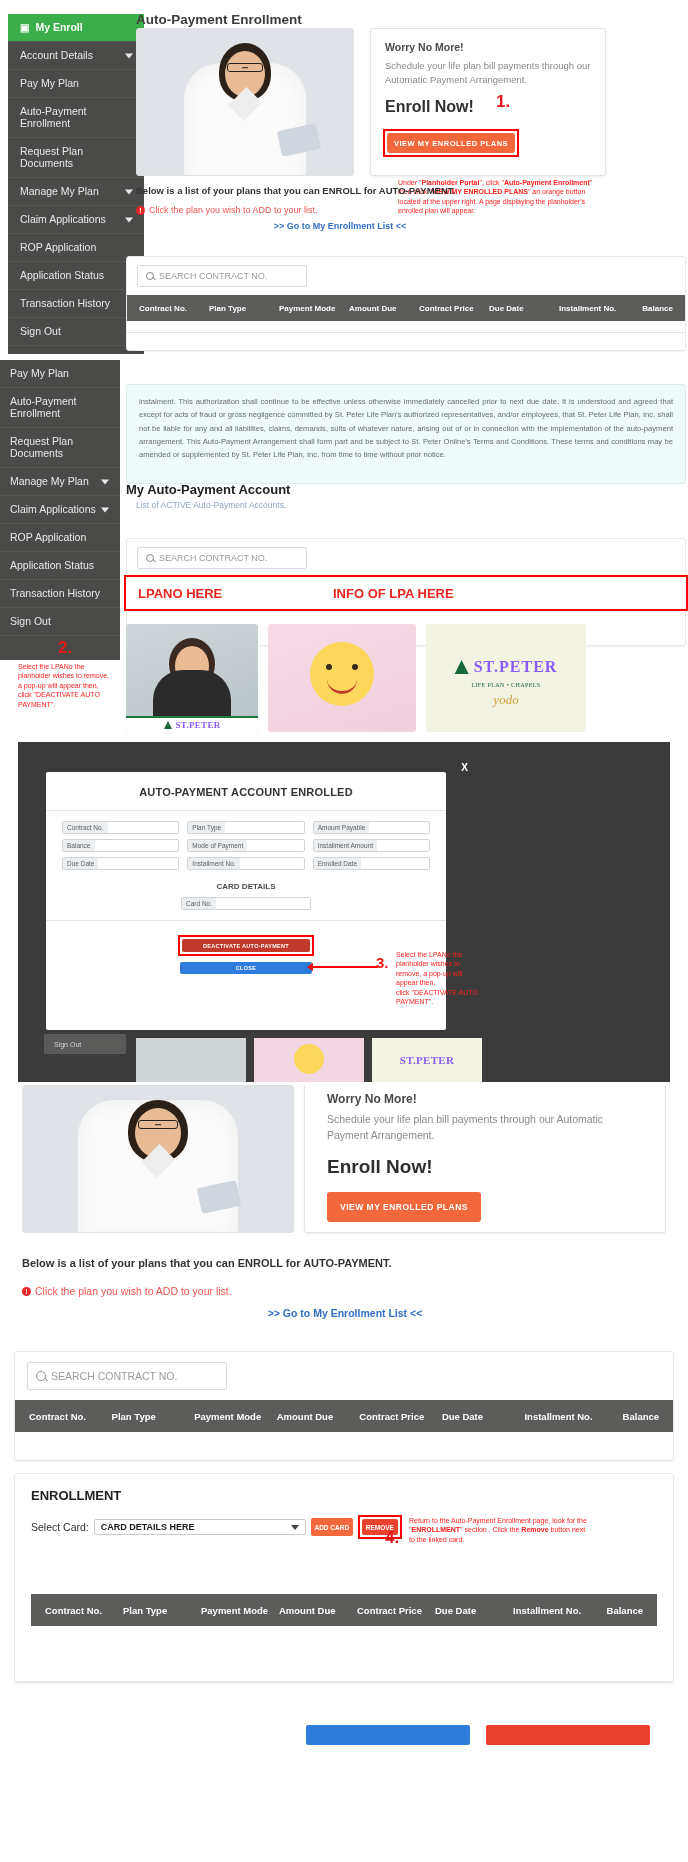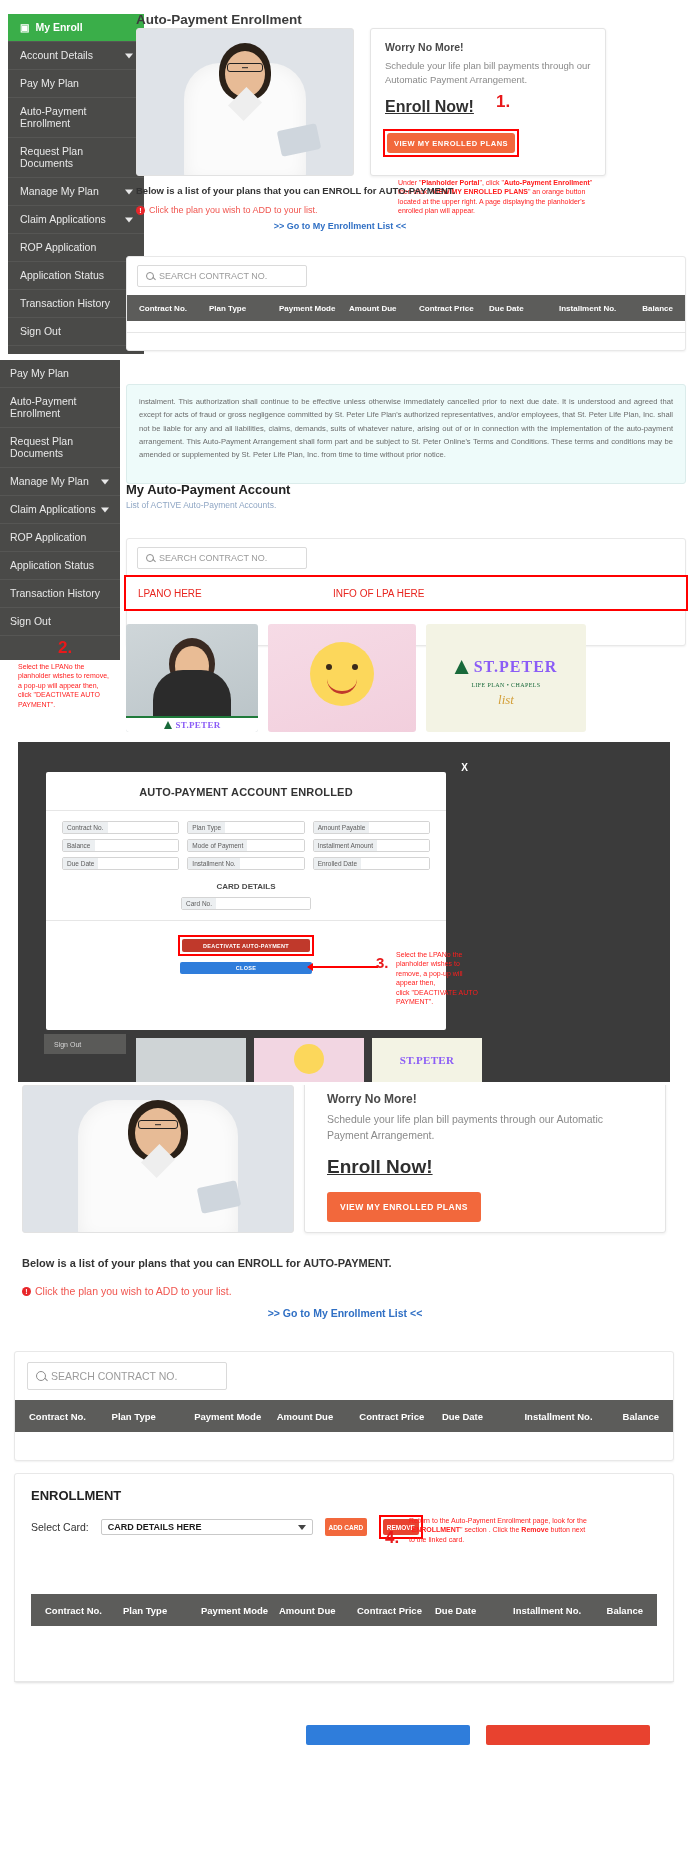--- a/index.html
+++ b/index.html
@@ -37,21 +37,21 @@
      border:1.6px solid #222; border-radius:3px; }
   .hero .glasses:after{content:"";position:absolute;left:50%;top:50%;width:6px;height:1.6px;background:#222;transform:translate(-50%,-50%);}
   .hero .body { position:absolute; width:122px; height:120px; background:#fbfbfb; left:50%; bottom:-8px;
      transform:translateX(-50%); border-radius:36px 36px 10px 10px; box-shadow: inset 0 0 18px rgba(0,0,0,.06); }
   .hero .collar{position:absolute;width:22px;height:26px;background:#eee;left:50%;top:62px;transform:translateX(-50%) rotate(45deg);}
   .hero .tablet{position:absolute;width:40px;height:26px;background:#cfd6dd;border-radius:3px;right:34px;bottom:22px;transform:rotate(-12deg);}
 
   .promo { background:#fff; border:1px solid #e4e4e4; border-radius:3px; box-shadow:0 1px 3px rgba(0,0,0,.07); }
   .promo h4 { font-size: 10.5px; font-weight: 600; color:#4a4a4a; margin-bottom: 6px; }
   .promo p { font-size: 9.5px; color:#8a8a8a; line-height: 1.5; }
-  .promo h2 { font-size: 16px; font-weight: 700; color:#2f2f2f;text-decoration:underline; }
+  .promo h2 { font-size: 16px; font-weight: 700; color:#2f2f2f; }
   .btn-orange {
     background:#f2683c; color:#fff; border:none; border-radius:3px;
     font-size:7.5px; font-weight:700; letter-spacing:.5px; text-align:center;
     display:flex;align-items:center;justify-content:center; cursor:pointer;
   }
   .callout-num { color:#e8191b; font-weight:700; font-family:"Liberation Sans",sans-serif; }
   .callout-txt { color:#ff1d1d; font-size:7px; line-height:1.35; }
   .callout-txt b { font-weight:700; }
   .redbox { border:2.5px solid #ff0000; }
 
@@ -243,42 +243,42 @@
       <span>Transaction History</span>
       </div>
     <div class="sb-item" style="padding-left:18px;">
       <span>Sign Out</span>
       </div>
   </div>
 
   <div class="legal" style="position:absolute;left:126px;top:24px;width:560px;height:100px;">instalment. This authorization shall continue to be effective unless otherwise immediately cancelled prior to next due date. It is understood and agreed that except for acts of fraud or gross negligence committed by St. Peter Life Plan's authorized representatives, and/or employees, that St. Peter Life Plan, Inc. shall not be liable for any and all liabilities, claims, demands, suits of whatever nature, arising out of or in connection with the implementation of the auto-payment arrangement. This Auto-Payment Arrangement shall form part and be subject to St. Peter Online's Terms and Conditions. These terms and conditions may be amended or supplemented by St. Peter Life Plan, Inc. from time to time without prior notice.</div>
 
   <div class="sect-title" style="position:absolute;left:126px;top:122px;">My Auto-Payment Account</div>
-  <div class="sect-sub" style="position:absolute;left:126px;top:140px;">List of ACTIVE Auto-Payment Accounts.</div>
+  <div class="sect-sub" style="position:absolute;left:136px;top:140px;">List of ACTIVE Auto-Payment Accounts.</div>
 
   <div class="card-wrap" style="position:absolute;left:126px;top:152px;width:560px;height:108px;">
     <div class="search-box" style="margin:8px 0 0 10px;width:170px;height:22px;">
       <span class="mag"></span>
       <span>SEARCH CONTRACT NO.</span>
     </div>
     <div class="thead" style="margin-top:8px;height:26px;padding:0 12px;">
       <span style="flex:1.25">LPANo</span>
       <span>Plan Type</span>
       <span>Schedule</span>
       <span>Balance</span>
       <span>Mode</span>
       <span>Amount</span>
       <span>Due Date</span>
       <span>Inst. No.</span>
       <span style="flex:0 0 60px;">Enrolled Date</span>
     </div>
   </div>
 
   <div class="redbox" style="position:absolute;left:124px;top:215px;width:564px;height:36px;background:#fff;">
-    <div style="display:flex;align-items:center;height:100%;padding:0 12px;font-size:10px;font-weight:400;color:#e8251f;">
+    <div style="display:flex;align-items:center;height:100%;padding:0 12px;font-size:13px;font-weight:700;color:#e8251f;">
       <span style="flex:0 0 195px;">LPANO HERE</span>
       <span>INFO OF LPA HERE</span>
     </div>
   </div>
 
   <div class="callout-num" style="position:absolute;left:58px;top:278px;font-size:17px;">2.</div>
   <div class="callout-txt" style="position:absolute;left:18px;top:302px;width:95px;">
     Select the LPANo the planholder wishes to remove, a pop-up will appear then,<br>click "DEACTIVATE AUTO PAYMENT".
   </div>
 
@@ -296,21 +296,21 @@
     <div style="position:absolute;left:50%;top:40px;margin-left:-16px;width:6px;height:6px;border-radius:50%;background:#3a2a1a;"></div>
     <div style="position:absolute;left:50%;top:40px;margin-left:10px;width:6px;height:6px;border-radius:50%;background:#3a2a1a;"></div>
     <div style="position:absolute;left:50%;top:54px;transform:translateX(-50%);width:30px;height:16px;border-bottom:3px solid #c0392b;border-radius:0 0 18px 18px;"></div>
   </div>
   <div class="photo ph-cream" style="position:absolute;left:426px;top:264px;width:160px;height:108px;">
     <div style="position:absolute;left:50%;top:34px;transform:translateX(-50%);display:flex;align-items:center;gap:5px;">
       <span class="tri" style="border-bottom-width:14px;border-left-width:7px;border-right-width:7px;"></span>
       <span class="stp-logo" style="font-size:16px;letter-spacing:1px;">ST.PETER</span>
     </div>
     <div style="position:absolute;left:50%;top:58px;transform:translateX(-50%);font-family:'Liberation Serif',serif;font-size:6px;color:#18693a;letter-spacing:.4px;">LIFE PLAN • CHAPELS</div>
-    <div style="position:absolute;left:50%;top:68px;transform:translateX(-50%);font-family:'Liberation Serif',serif;font-style:italic;font-size:13px;color:#d4a03a;">list</div>
+    <div style="position:absolute;left:50%;top:68px;transform:translateX(-50%);font-family:'Liberation Serif',serif;font-style:italic;font-size:13px;color:#d4a03a;">yodo</div>
   </div>
 </div>
 
 <div class="section modal-scene" style="top:742px;height:340px;left:18px;width:652px;">
 
   <div style="position:absolute;right:202px;top:20px;color:#fff;font-size:10px;font-weight:700;">X</div>
 
   <div class="modal" style="left:28px;top:30px;width:400px;height:258px;padding:14px 16px;">
     <h3>AUTO-PAYMENT ACCOUNT ENROLLED</h3>
     <div class="divider" style="margin:12px -16px 10px;"></div>
@@ -423,21 +423,21 @@
       <span>Due Date</span>
       <span>Installment No.</span>
       <span style="flex:0 0 52px;text-align:right;">Balance</span>
     </div>
     <div class="tblank" style="height:22px;"></div>
   </div>
 
   <div class="card-wrap" style="position:absolute;left:14px;top:362px;width:660px;height:210px;padding:14px 16px;">
     <div class="sect-title">ENROLLMENT</div>
 
-    <div style="display:flex;align-items:center;gap:12px;margin-top:12px;">
+    <div style="display:flex;align-items:center;gap:5px;margin-top:12px;">
       <span style="font-size:10.5px;color:#333;">Select Card:</span>
       <div class="select-card" style="width:212px;height:16px;">
         <span>CARD DETAILS HERE</span>
         <span class="chev"></span>
       </div>
       <button class="btn-addcard" style="width:42px;height:18px;">ADD CARD</button>
       <div class="redbox" style="padding:2px;">
         <button class="btn-remove" style="width:36px;height:16px;">REMOVE</button>
       </div>
     </div>

